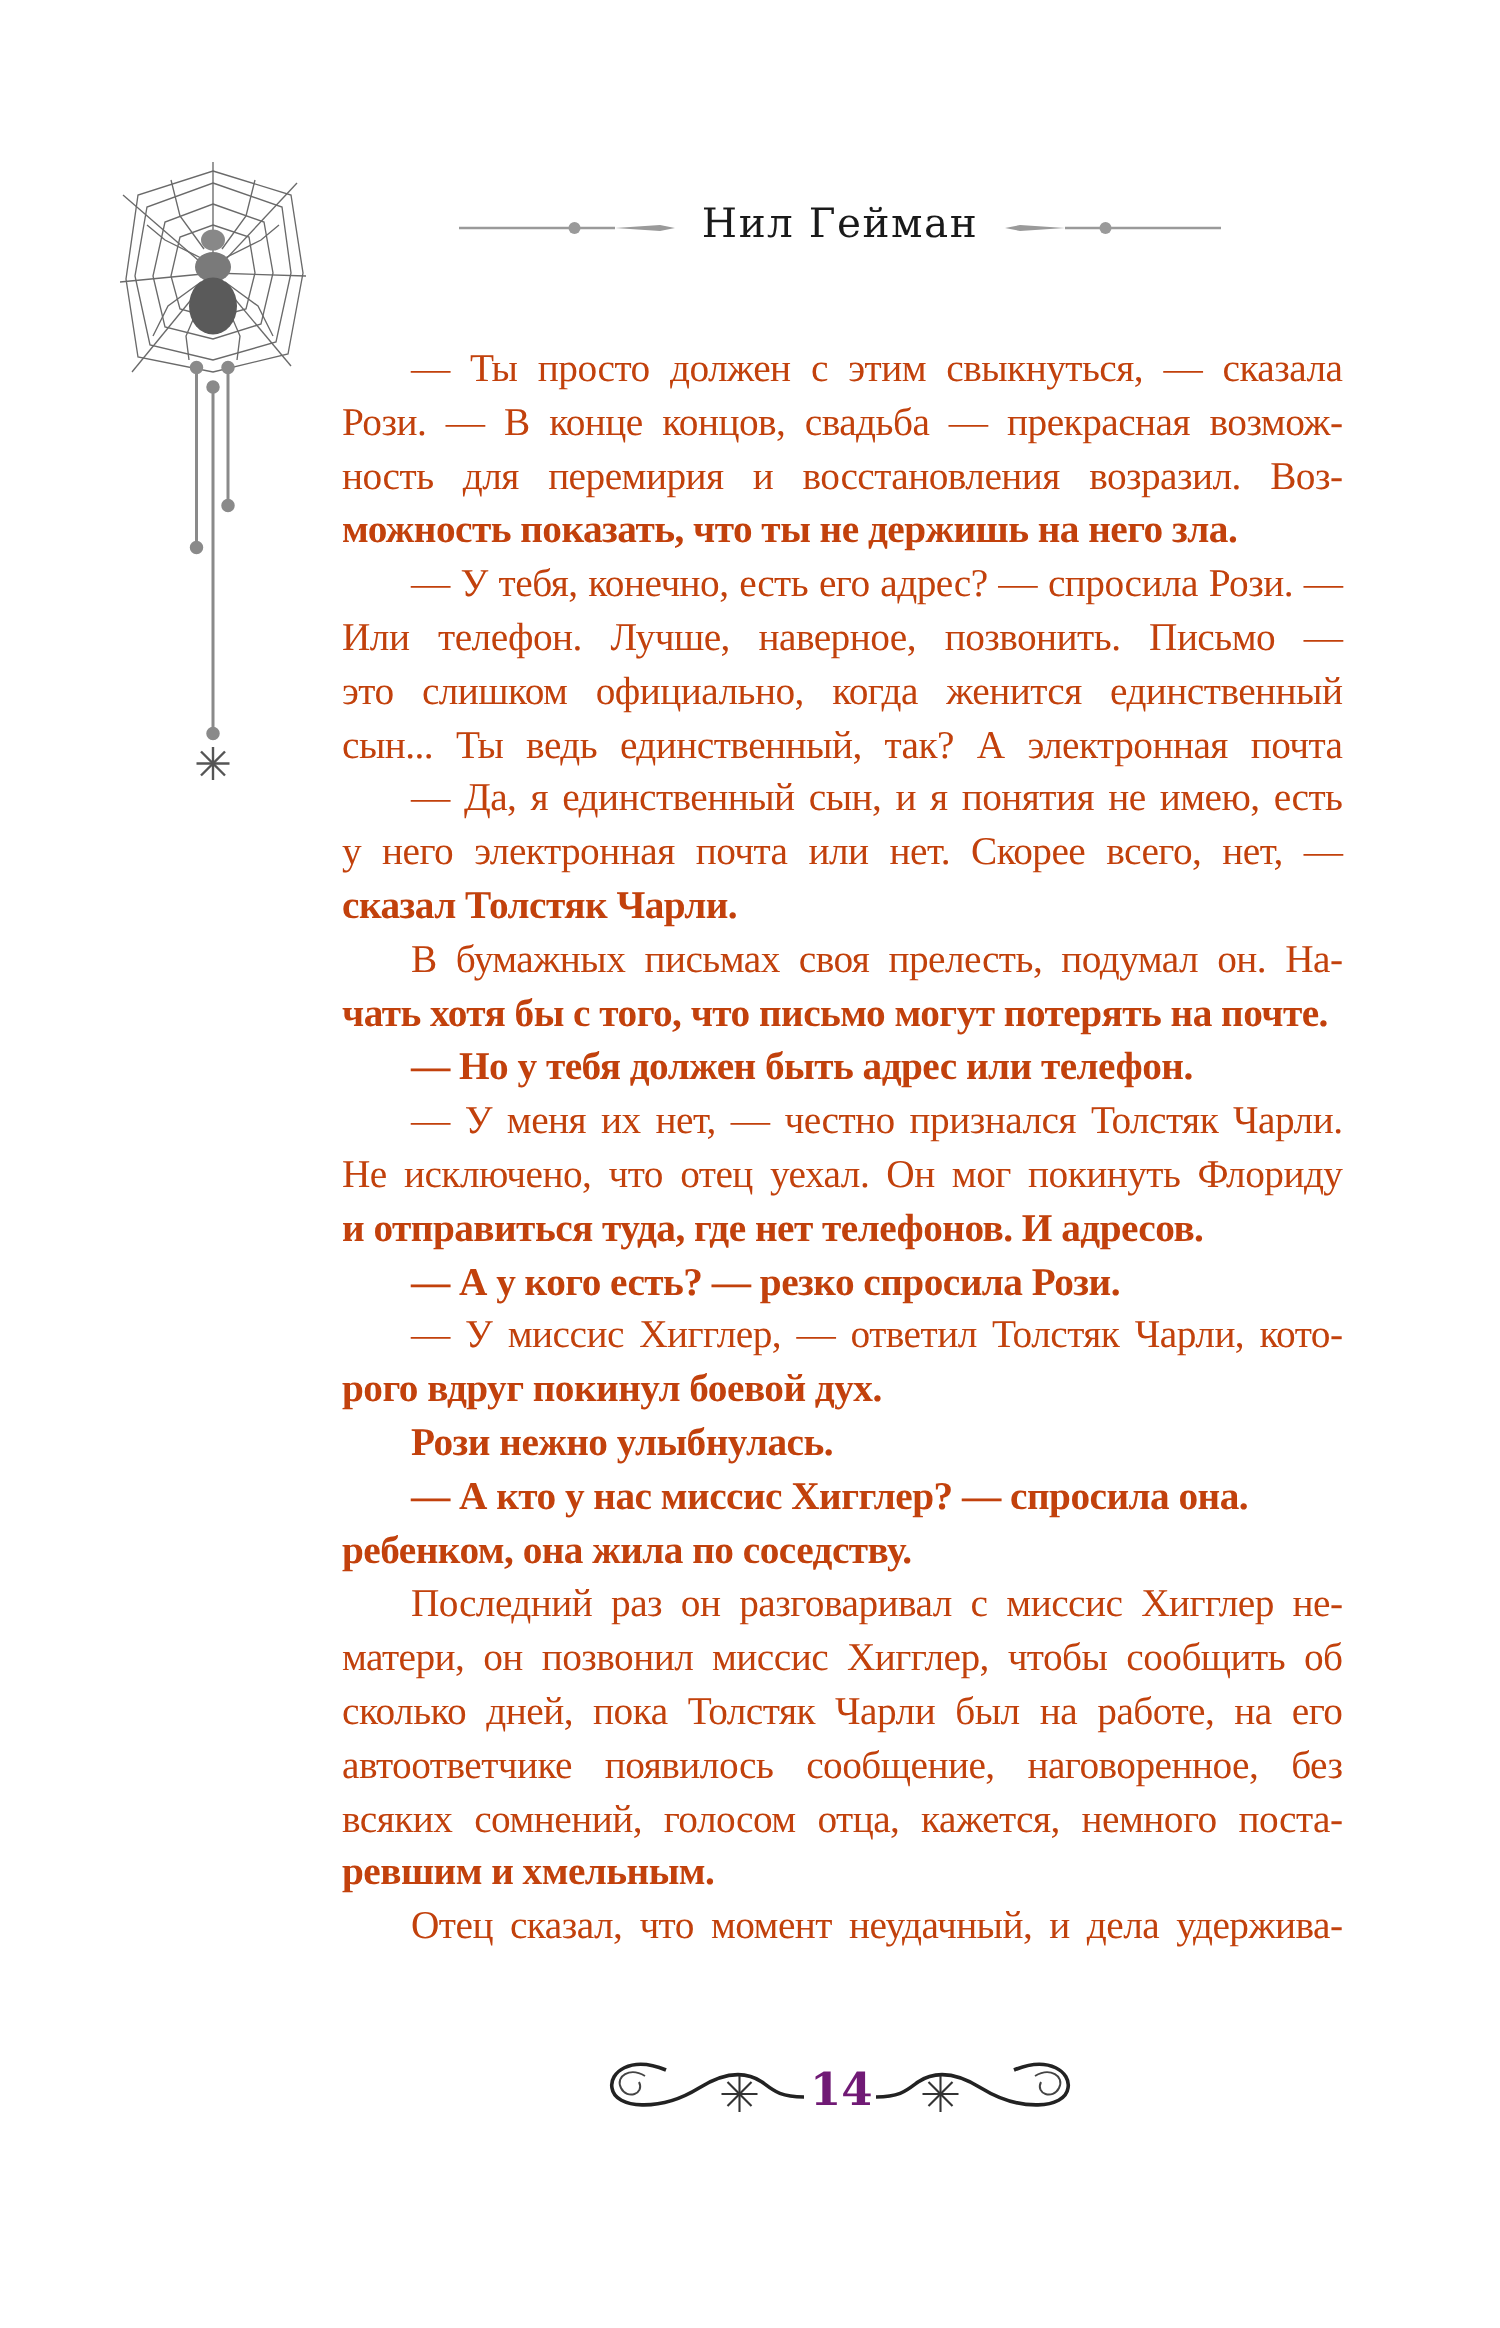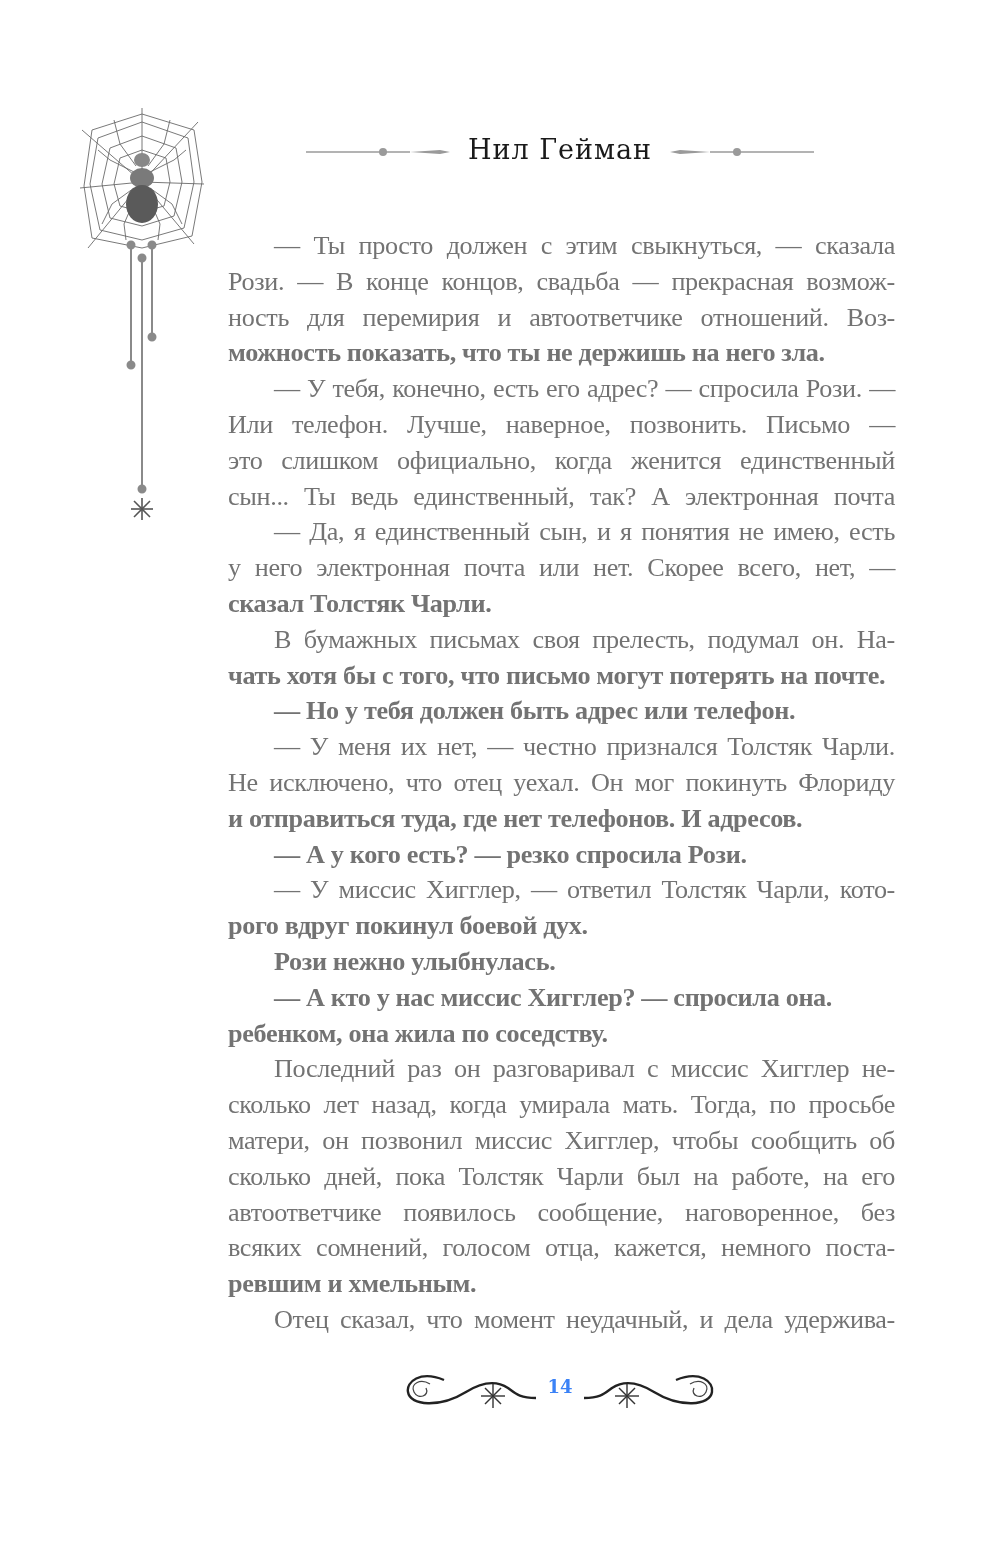--- a/index.html
+++ b/index.html
@@ -10,31 +10,31 @@
     .running-head { position: absolute; top: 130px; left: 300px; width: 520px; height: 44px; }
     .rh-title { position: absolute; left: 0; right: 0; top: 4px; text-align: center;
       font-family: "DejaVu Serif", serif; font-size: 27px; letter-spacing: 1px; color: #1a1a1a; }
     .rh-ornament { position: absolute; top: 10px; }
 
     
     .spider-deco { position: absolute; left: 80px; top: 100px; width: 200px; height: 440px; }
 
     
     .text-block { position: absolute; left: 228px; top: 228px; width: 667px;
-      font-family: "Liberation Serif", serif; font-size: 26.2px; line-height: 35.8px; color: #737373;
+      font-family: "Liberation Serif", serif; font-size: 26.2px; line-height: 35.8px; color: #c2410c;
       letter-spacing: -0.35px; }
     .line { display: block; white-space: nowrap; text-align: justify; text-align-last: justify; }
     .line.last { text-align-last: left; font-weight: bold; }
     .line.indent { padding-left: 46px; }
     .ital { font-style: italic; }
 
     
     .folio { position: absolute; top: 1362px; left: 400px; width: 320px; height: 66px; }
     .folio-num { position: absolute; left: 140px; top: 14px; width: 40px; text-align: center;
-      font-family: "DejaVu Serif", serif; font-weight: bold; font-size: 18px; color: #3b82f6; }
+      font-family: "DejaVu Serif", serif; font-weight: bold; font-size: 30px; color: #701a75; }
   </style>
 </head>
 <body>
 
 <div class="page">
 
   <div class="spider-deco">
     <svg width="200" height="440" viewBox="0 0 200 440">
       <g stroke="#6a6a6a" stroke-width="0.9" fill="none">
 
@@ -96,21 +96,21 @@
     <svg class="rh-ornament" style="left:360px;" width="160" height="24" viewBox="0 0 160 24">
       <path d="M10 12 L20 10 L50 12 L20 14 Z" fill="#9a9a9a"></path>
       <line x1="50" y1="12" x2="154" y2="12" stroke="#9a9a9a" stroke-width="1.6"></line>
       <circle cx="77" cy="12" r="4" fill="#9a9a9a"></circle>
     </svg>
   </div>
 
   <div class="text-block">
     <span class="line indent">— Ты просто должен с этим свыкнуться, — сказала</span>
     <span class="line">Рози. — В конце концов, свадьба — прекрасная возмож-</span>
-    <span class="line">ность для перемирия и автоответчике отношений. Воз-</span>
+    <span class="line">ность для перемирия и восстановления возразил. Воз-</span>
     <span class="line last">можность показать, что ты не держишь на него зла.</span>
     <span class="line indent">— У тебя, конечно, есть его адрес? — спросила Рози. —</span>
     <span class="line">Или телефон. Лучше, наверное, позвонить. Письмо —</span>
     <span class="line">это слишком официально, когда женится единственный</span>
     <span class="line">сын... Ты ведь единственный, так? А электронная почта</span>
     <span class="line indent">— Да, я единственный сын, и я понятия не имею, есть</span>
     <span class="line">у него электронная почта или нет. Скорее всего, нет, —</span>
     <span class="line last">сказал Толстяк Чарли.</span>
     <span class="line indent">В бумажных письмах своя прелесть, подумал он. На-</span>
     <span class="line last">чать хотя бы с того, что письмо могут потерять на почте.</span>
@@ -118,21 +118,20 @@
     <span class="line indent">— У меня их нет, — честно признался Толстяк Чарли.</span>
     <span class="line">Не исключено, что отец уехал. Он мог покинуть Флориду</span>
     <span class="line last">и отправиться туда, где нет телефонов. И адресов.</span>
     <span class="line indent last">— А у кого есть? — резко спросила Рози.</span>
     <span class="line indent">— У миссис Хигглер, — ответил Толстяк Чарли, кото-</span>
     <span class="line last">рого вдруг покинул боевой дух.</span>
     <span class="line indent last">Рози нежно улыбнулась.</span>
     <span class="line indent last">— А кто у нас миссис Хигглер? — спросила она.</span>
     <span class="line last">ребенком, она жила по соседству.</span>
     <span class="line indent">Последний раз он разговаривал с миссис Хигглер не-</span>
-    <span class="line">сколько лет назад, когда умирала мать. Тогда, по просьбе</span>
     <span class="line">матери, он позвонил миссис Хигглер, чтобы сообщить об</span>
     <span class="line">сколько дней, пока Толстяк Чарли был на работе, на его</span>
     <span class="line">автоответчике появилось сообщение, наговоренное, без</span>
     <span class="line">всяких сомнений, голосом отца, кажется, немного поста-</span>
     <span class="line last">ревшим и хмельным.</span>
     <span class="line indent">Отец сказал, что момент неудачный, и дела удержива-</span>
   </div>
 
   <div class="folio">
     <svg style="position:absolute;left:0;top:0;" width="140" height="66" viewBox="0 0 140 66">

